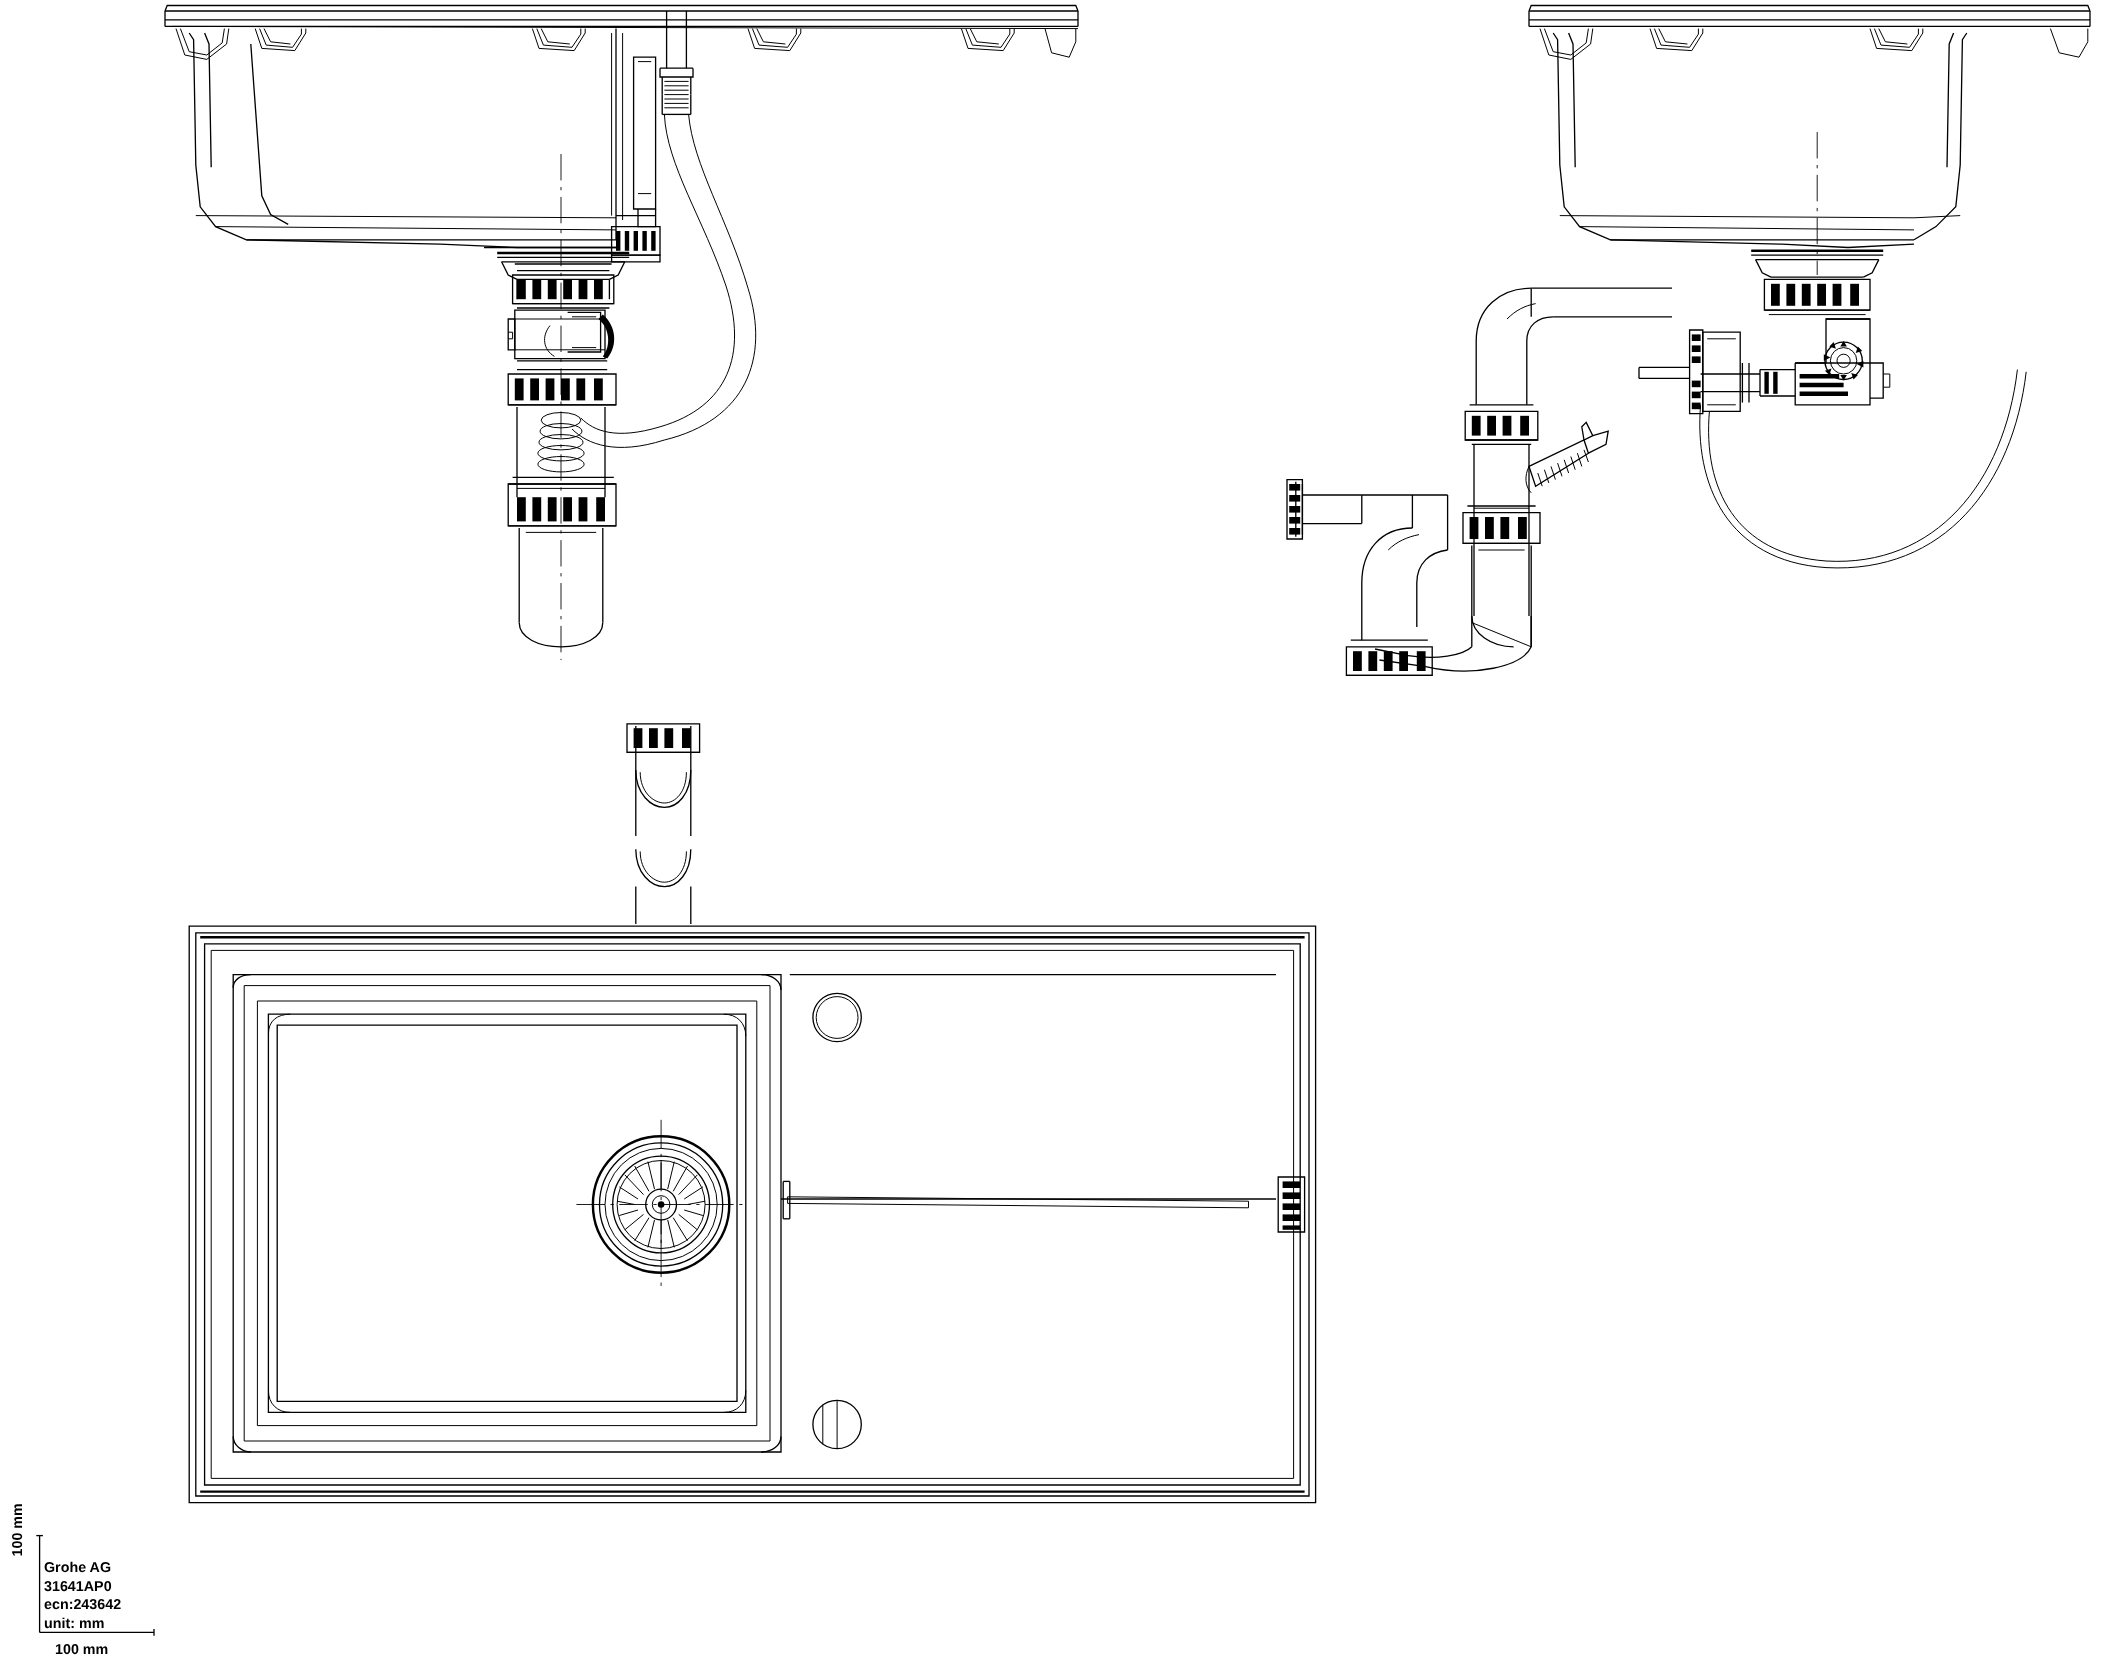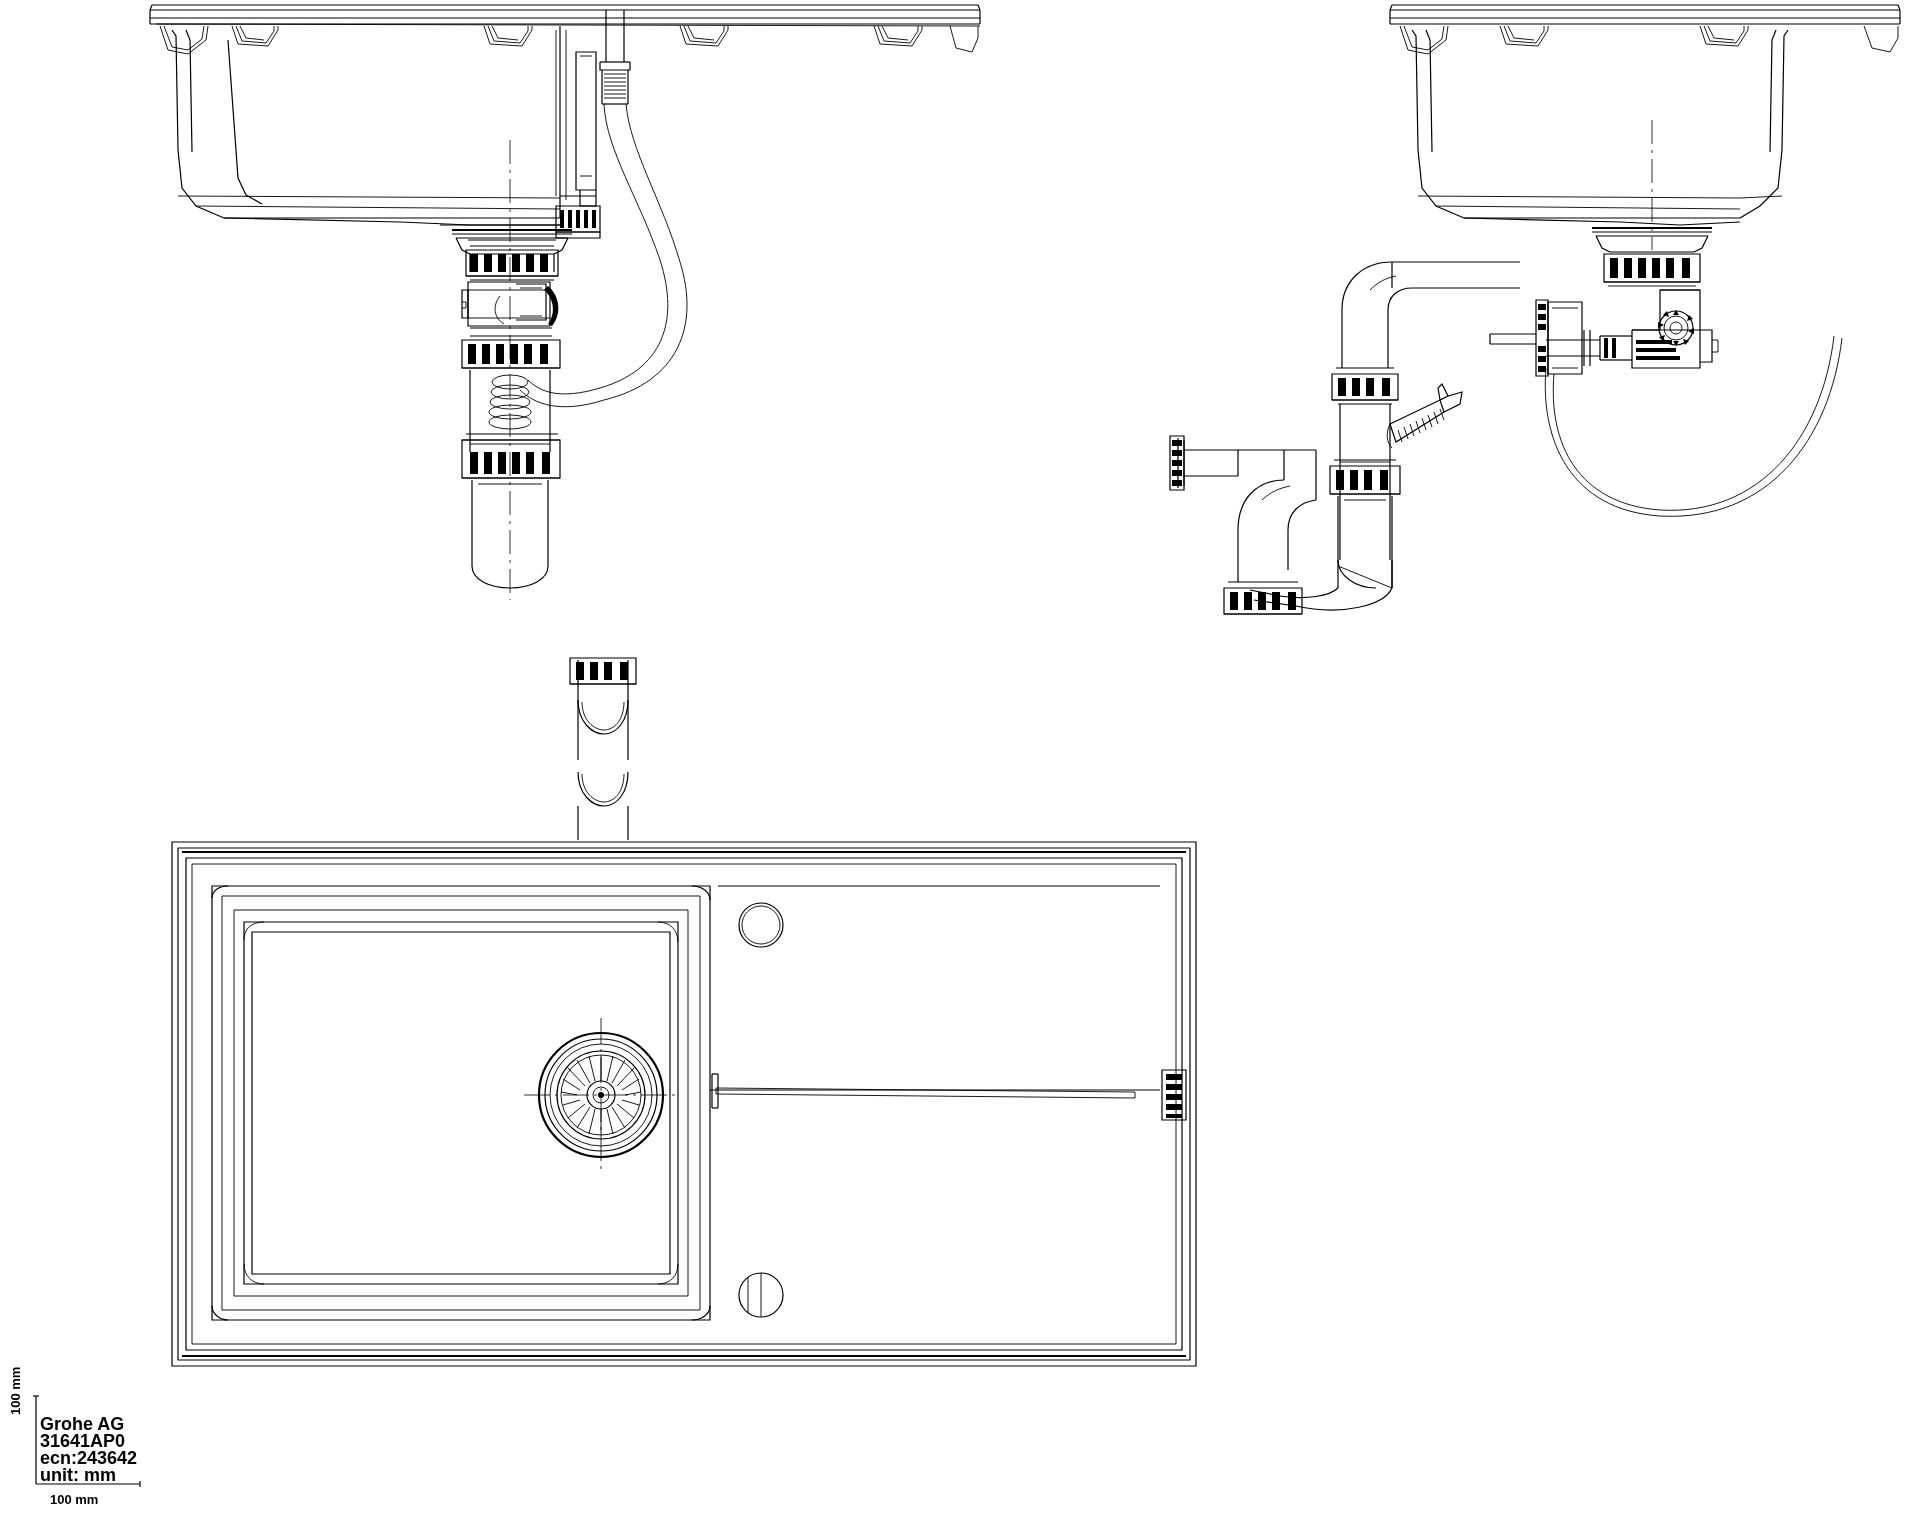--- a/index.html
+++ b/index.html
@@ -1,21 +1,21 @@
 <!DOCTYPE html>
 <html><head>
 <meta charset="utf-8">
 <title>Technical Drawing</title>
 <style>
   html,body{margin:0;padding:0;background:#ffffff;}
   body{font-family:"Liberation Sans", sans-serif;}
   #sheet{position:relative;width:1920px;height:1519px;background:#fff;overflow:hidden;}
   #sheet svg{position:absolute;left:0;top:0;}
   .tb{position:absolute;font-family:"Liberation Sans", sans-serif;color:#000;white-space:nowrap;}
-  #titleblock{left:40px;top:1416px;font-size:18px;line-height:17px;font-weight:bold;}
+  #titleblock{left:40px;top:1416px;font-size:13px;line-height:17px;font-weight:bold;}
   #titleblock div{letter-spacing:0px;}
   #hscale-label{left:50px;top:1492px;font-size:13px;font-weight:bold;}
   #vscale-label{left:8px;top:1415px;font-size:13px;font-weight:bold;
                 transform:rotate(-90deg);transform-origin:left top;}
 </style>
 </head>
 <body>
 
 <div id="sheet">
 

